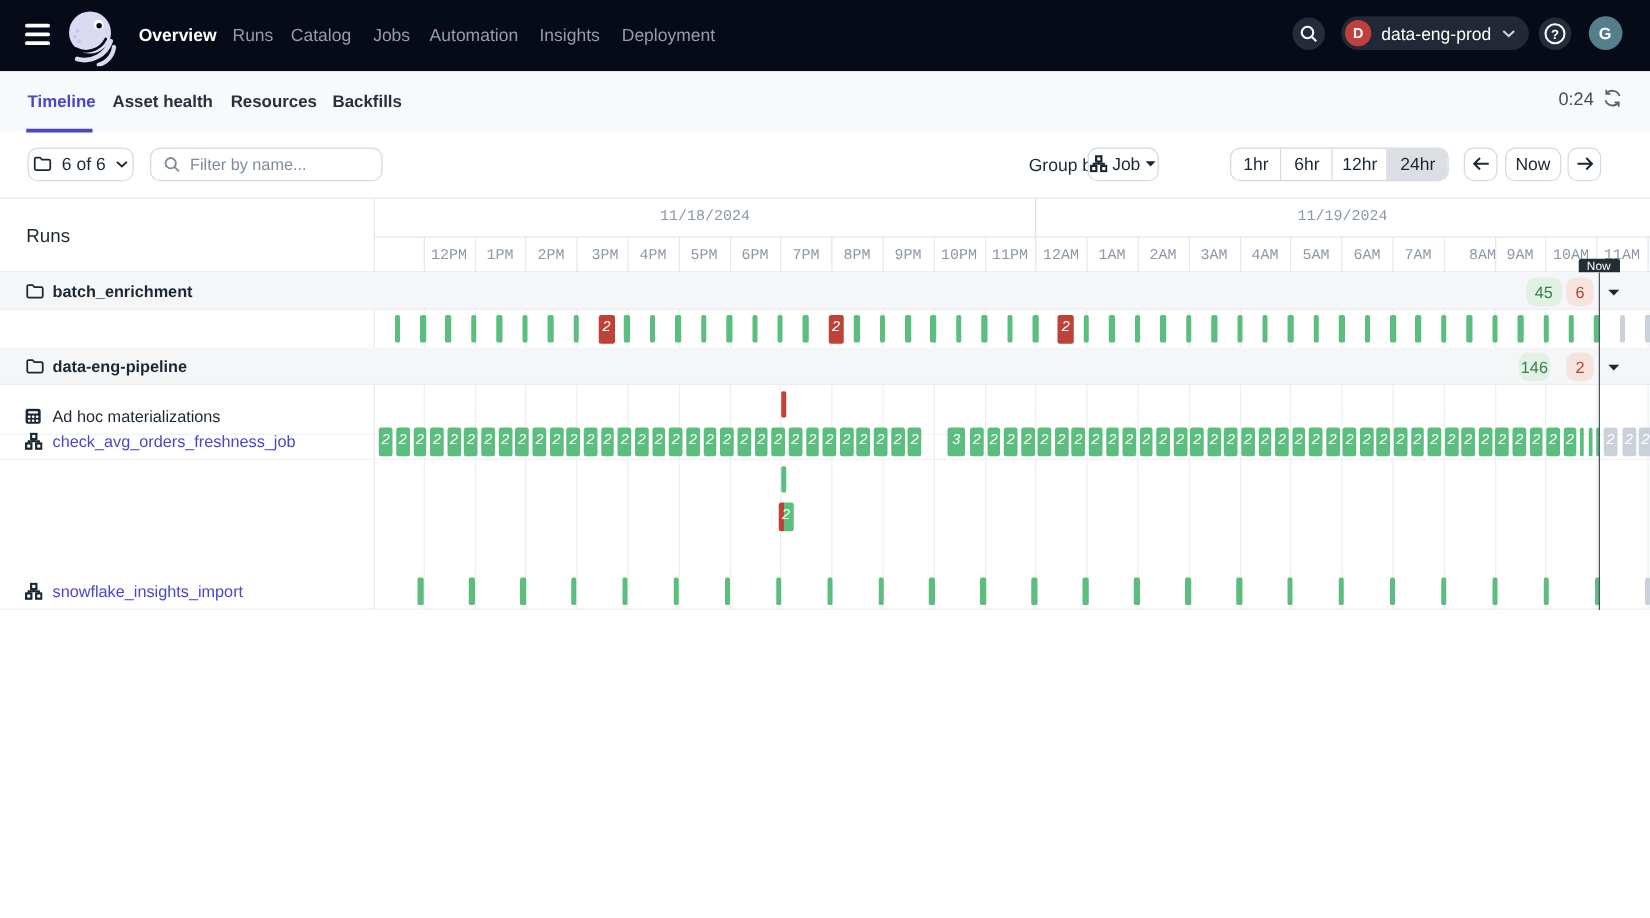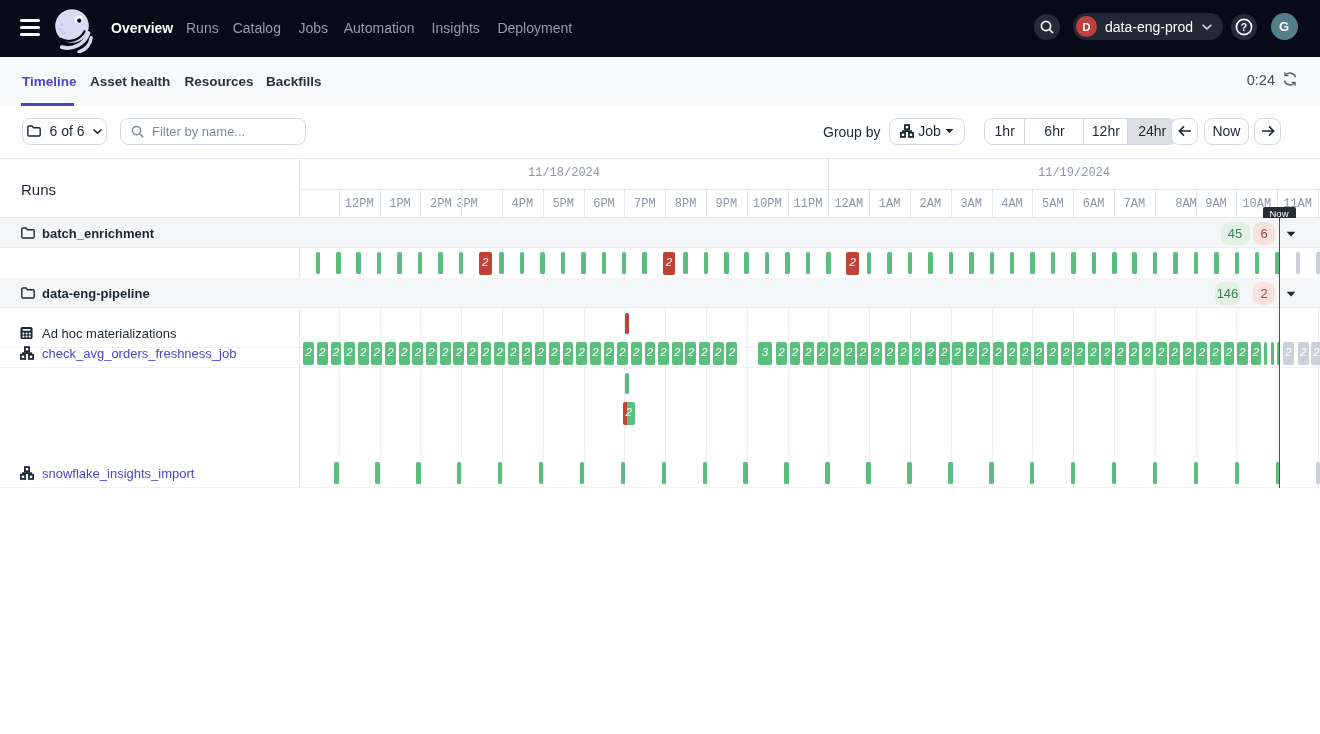--- a/index.html
+++ b/index.html
@@ -122,35 +122,35 @@
     </svg>
   </div>
 <div class="ginput">
     <svg width="15" height="15" viewBox="0 0 16 16" fill="none" stroke="#7e8b9e" stroke-width="1.6">
       <circle cx="7" cy="7" r="4.4"></circle>
       <path d="M10.4 10.4 14 14"></path>
     </svg>
     <span>Filter by name...</span>
   </div>
 <span class="glabel">Group by</span>
-<div class="btn btn-job" style="left:889px;width:76px;gap:4px">
+<div class="btn btn-job" style="left:870px;width:57px;gap:4px">
     <svg width="14" height="14" viewBox="0 0 16 16" fill="none" stroke="#1b2733" stroke-width="2">
       <rect x="5.6" y="1.2" width="4.8" height="4.8"></rect>
       <rect x="1" y="10" width="4.8" height="4.8"></rect>
       <rect x="10.2" y="10" width="4.8" height="4.8"></rect>
       <path d="M8 6v2M8 8H3.4v2M8 8h4.6v2"></path>
     </svg>
     <span>Job</span>
     <svg width="9" height="6" viewBox="0 0 10 6">
       <path d="M0.6 0.8h8.8L5 5.4z" fill="#1b2733"></path>
     </svg>
   </div>
 <div class="seg">
     <span style="width:40.6px">1hr</span>
-    <span style="width:59px">6hr</span>
+    <span style="width:41px">6hr</span>
     <span style="width:43.7px">12hr</span>
     <span style="width:48.2px">24hr</span>
   </div>
 <div class="btn" style="left:1171.3px;width:27px">
     <svg width="14" height="12" viewBox="0 0 14 12" fill="none" stroke="#1b2733" stroke-width="1.6">
       <path d="M13 6H1.6M6 1.4 1.4 6 6 10.6"></path>
     </svg>
   </div>
 <div class="btn" style="left:1204.2px;width:44.4px">Now</div>
 <div class="btn" style="left:1254.4px;width:27px">
@@ -162,21 +162,21 @@
 <div class="thead">
   <span class="runs">Runs</span>
   <span class="dlab" style="left:564px">11/18/2024</span>
   <span class="dlab" style="left:1074px">11/19/2024</span>
   <div class="hdiv"></div>
     <div class="vday"></div>
     <div class="vcol"></div>
   <span class="hl" style="left:334.2px">12PM</span>
     <span class="hl" style="left:375.0px">1PM</span>
     <span class="hl" style="left:415.8px">2PM</span>
-    <span class="hl" style="left:442px">3PM</span>
+    <span class="hl" style="left:459px">3PM</span>
     <span class="hl" style="left:497.4px">4PM</span>
     <span class="hl" style="left:538.2px">5PM</span>
     <span class="hl" style="left:579.0px">6PM</span>
     <span class="hl" style="left:619.8px">7PM</span>
     <span class="hl" style="left:660.6px">8PM</span>
     <span class="hl" style="left:701.4px">9PM</span>
     <span class="hl" style="left:742.2px">10PM</span>
     <span class="hl" style="left:783.0px">11PM</span>
     <span class="hl" style="left:823.8px">12AM</span>
     <span class="hl" style="left:864.6px">1AM</span>

